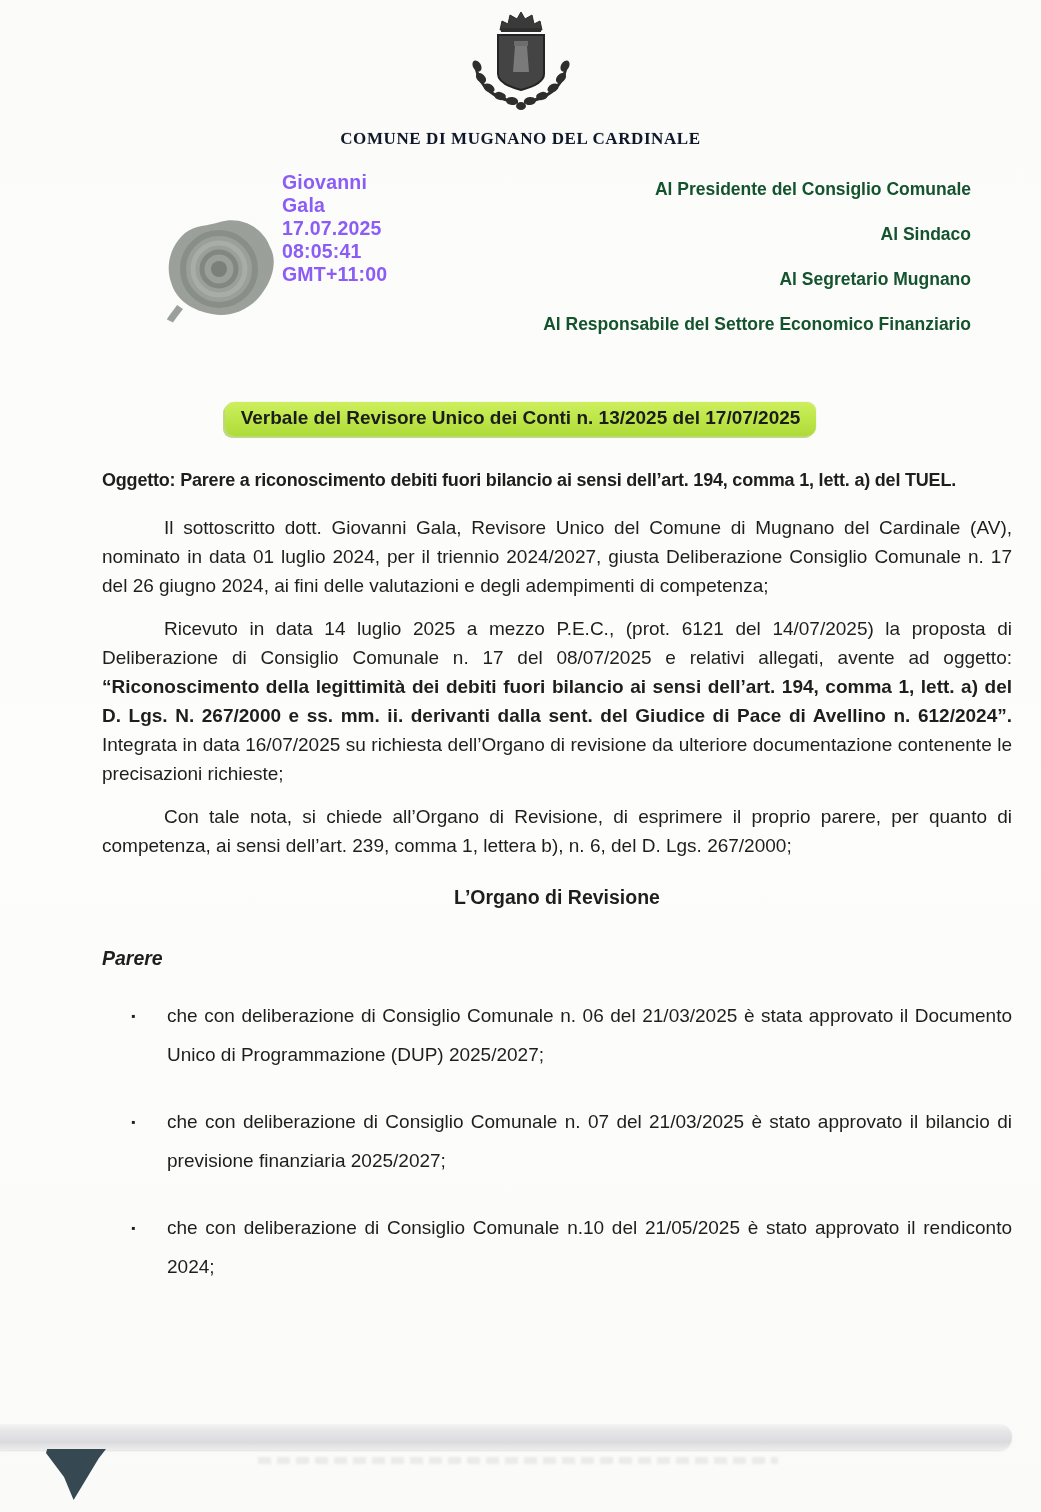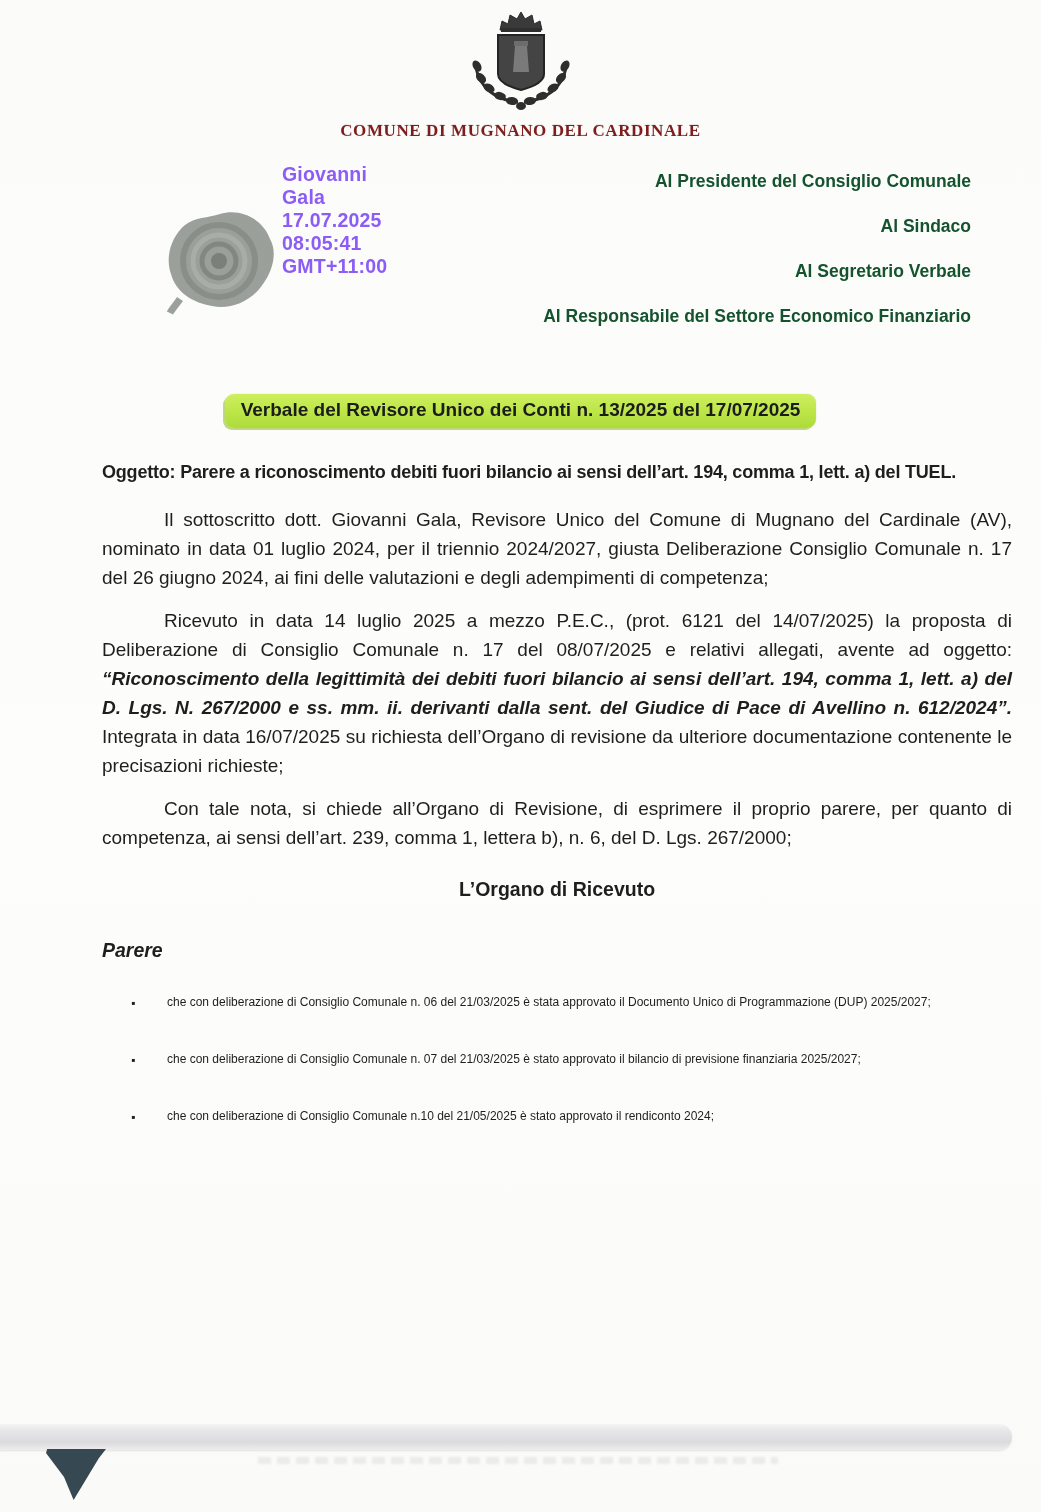--- a/index.html
+++ b/index.html
@@ -8,23 +8,23 @@
     background:linear-gradient(180deg,#fbfbfa 0%,#fdfdfc 55%,#fafaf8 100%);
     font-family:"Liberation Sans",sans-serif;color:#1e1e1e;
   }
   .sheet{position:absolute;inset:0;}
 
   
   .crest{width:130px;margin:8px auto 0;display:block;}
 
   
   .muni-header{
-    text-align:center;
+    margin-top:8px;text-align:center;
     font-family:"Liberation Serif",serif;font-weight:bold;
-    font-size:17px;line-height:21px;letter-spacing:.6px;color:#7f1d1d;
+    font-size:17px;line-height:21px;letter-spacing:.6px;color:#0f172a;
     text-shadow:0 -1px 0 rgba(80,80,80,.12);
   }
 
   
   .stamp-row{display:flex;margin-top:18px;padding:0 70px 0 150px;min-height:195px;}
   .stamp{position:relative;width:300px;flex:none;}
   .stamp-seal{position:absolute;left:12px;top:50px;width:122px;height:108px;opacity:.82;}
   .stamp-text{
     margin-left:132px;padding-top:4px;font-weight:bold;font-size:19.5px;
     line-height:23px;color:#8b5cf6;letter-spacing:.2px;
@@ -41,27 +41,27 @@
     border-radius:9px;padding:5px 16px 7px;
     box-shadow:-2px 2px 0 rgba(143,188,36,.55), 0 0 1px rgba(120,160,30,.6);
     font-weight:bold;font-size:19px;color:#1c1c1c;
   }
 
   
   .content{padding:0 29px 0 78px;margin-left:24px;}
   .subject{margin:34px 0 0;font-weight:bold;font-size:18px;letter-spacing:-.2px;white-space:nowrap;}
   .para{margin:22px 0 0;font-size:19px;line-height:29px;text-align:justify;text-indent:62px;}
   .para + .para{margin-top:14px;}
-  .quoted{font-weight:bold;font-style:italic;}
+  .quoted{font-weight:bold;}
   .section-heading{margin:26px 0 0;text-align:center;font-weight:bold;font-size:19.5px;}
   .visto{margin:38px 0 0;font-weight:bold;font-style:italic;font-size:19.5px;}
   .bullets{list-style:none;margin:26px 0 0;padding:0;}
   .bullets li{
     position:relative;padding-left:65px;margin:0 0 28px;
-    font-size:12px;line-height:29px;text-align:justify;
+    font-size:19px;line-height:39px;text-align:justify;
   }
   .bullets li::before{
     content:"▪";position:absolute;left:29px;top:1px;font-size:12px;color:#1e1e1e;
   }
 
   
   .edge-band{
     position:absolute;left:0;top:1424px;width:1012px;height:26px;
     background:linear-gradient(180deg,#f4f4f4 0%,#e6e6e8 28%,#dbdbdd 70%,#ededee 100%);
     border-radius:0 13px 13px 0;
@@ -127,39 +127,39 @@
         <div>Giovanni</div>
         <div>Gala</div>
         <div>17.07.2025</div>
         <div>08:05:41</div>
         <div>GMT+11:00</div>
       </div>
     </div>
     <div class="recipients">
       <p>Al Presidente del Consiglio Comunale</p>
       <p>Al Sindaco</p>
-      <p>Al Segretario Verbale</p>
+      <p>Al Segretario Mugnano</p>
       <p>Al Responsabile del Settore Economico Finanziario</p>
     </div>
   </div>
 
   <div class="title-wrap">
     <span class="title-highlight">Verbale del Revisore Unico dei Conti n. 13/2025 del 17/07/2025</span>
   </div>
 
   <div class="content">
     <p class="subject">Oggetto: Parere a riconoscimento debiti fuori bilancio ai sensi dell’art. 194, comma 1, lett. a) del TUEL.</p>
 
     <p class="para">Il sottoscritto dott. Giovanni Gala, Revisore Unico del Comune di Mugnano del Cardinale (AV), nominato in data 01 luglio 2024, per il triennio 2024/2027, giusta Deliberazione Consiglio Comunale n. 17 del 26 giugno 2024, ai fini delle valutazioni e degli adempimenti di competenza;</p>
 
     <p class="para"><span>Ricevuto in data 14 luglio 2025 a mezzo P.E.C., (prot. 6121 del 14/07/2025) la proposta di Deliberazione di Consiglio Comunale n. 17 del 08/07/2025 e relativi allegati, avente ad oggetto: </span><span class="quoted">“Riconoscimento della legittimità dei debiti fuori bilancio ai sensi dell’art. 194, comma 1, lett. a) del D. Lgs. N. 267/2000 e ss. mm. ii. derivanti dalla sent. del Giudice di Pace di Avellino n. 612/2024”.</span><span> Integrata in data 16/07/2025 su richiesta dell’Organo di revisione da ulteriore documentazione contenente le precisazioni richieste;</span></p>
 
     <p class="para">Con tale nota, si chiede all’Organo di Revisione, di esprimere il proprio parere, per quanto di competenza, ai sensi dell’art. 239, comma 1, lettera b), n. 6, del D. Lgs. 267/2000;</p>
 
-    <p class="section-heading">L’Organo di Ricevuto</p>
+    <p class="section-heading">L’Organo di Revisione</p>
 
     <p class="visto">Parere</p>
 
     <ul class="bullets">
       <li><span>che con deliberazione di Consiglio Comunale n. 06 del 21/03/2025 è stata approvato il Documento Unico di Programmazione (DUP) 2025/2027;</span></li>
       <li><span>che con deliberazione di Consiglio Comunale n. 07 del 21/03/2025 è stato approvato il bilancio di previsione finanziaria 2025/2027;</span></li>
       <li><span>che con deliberazione di Consiglio Comunale n.10 del 21/05/2025 è stato approvato il rendiconto 2024;</span></li>
     </ul>
   </div>
 

